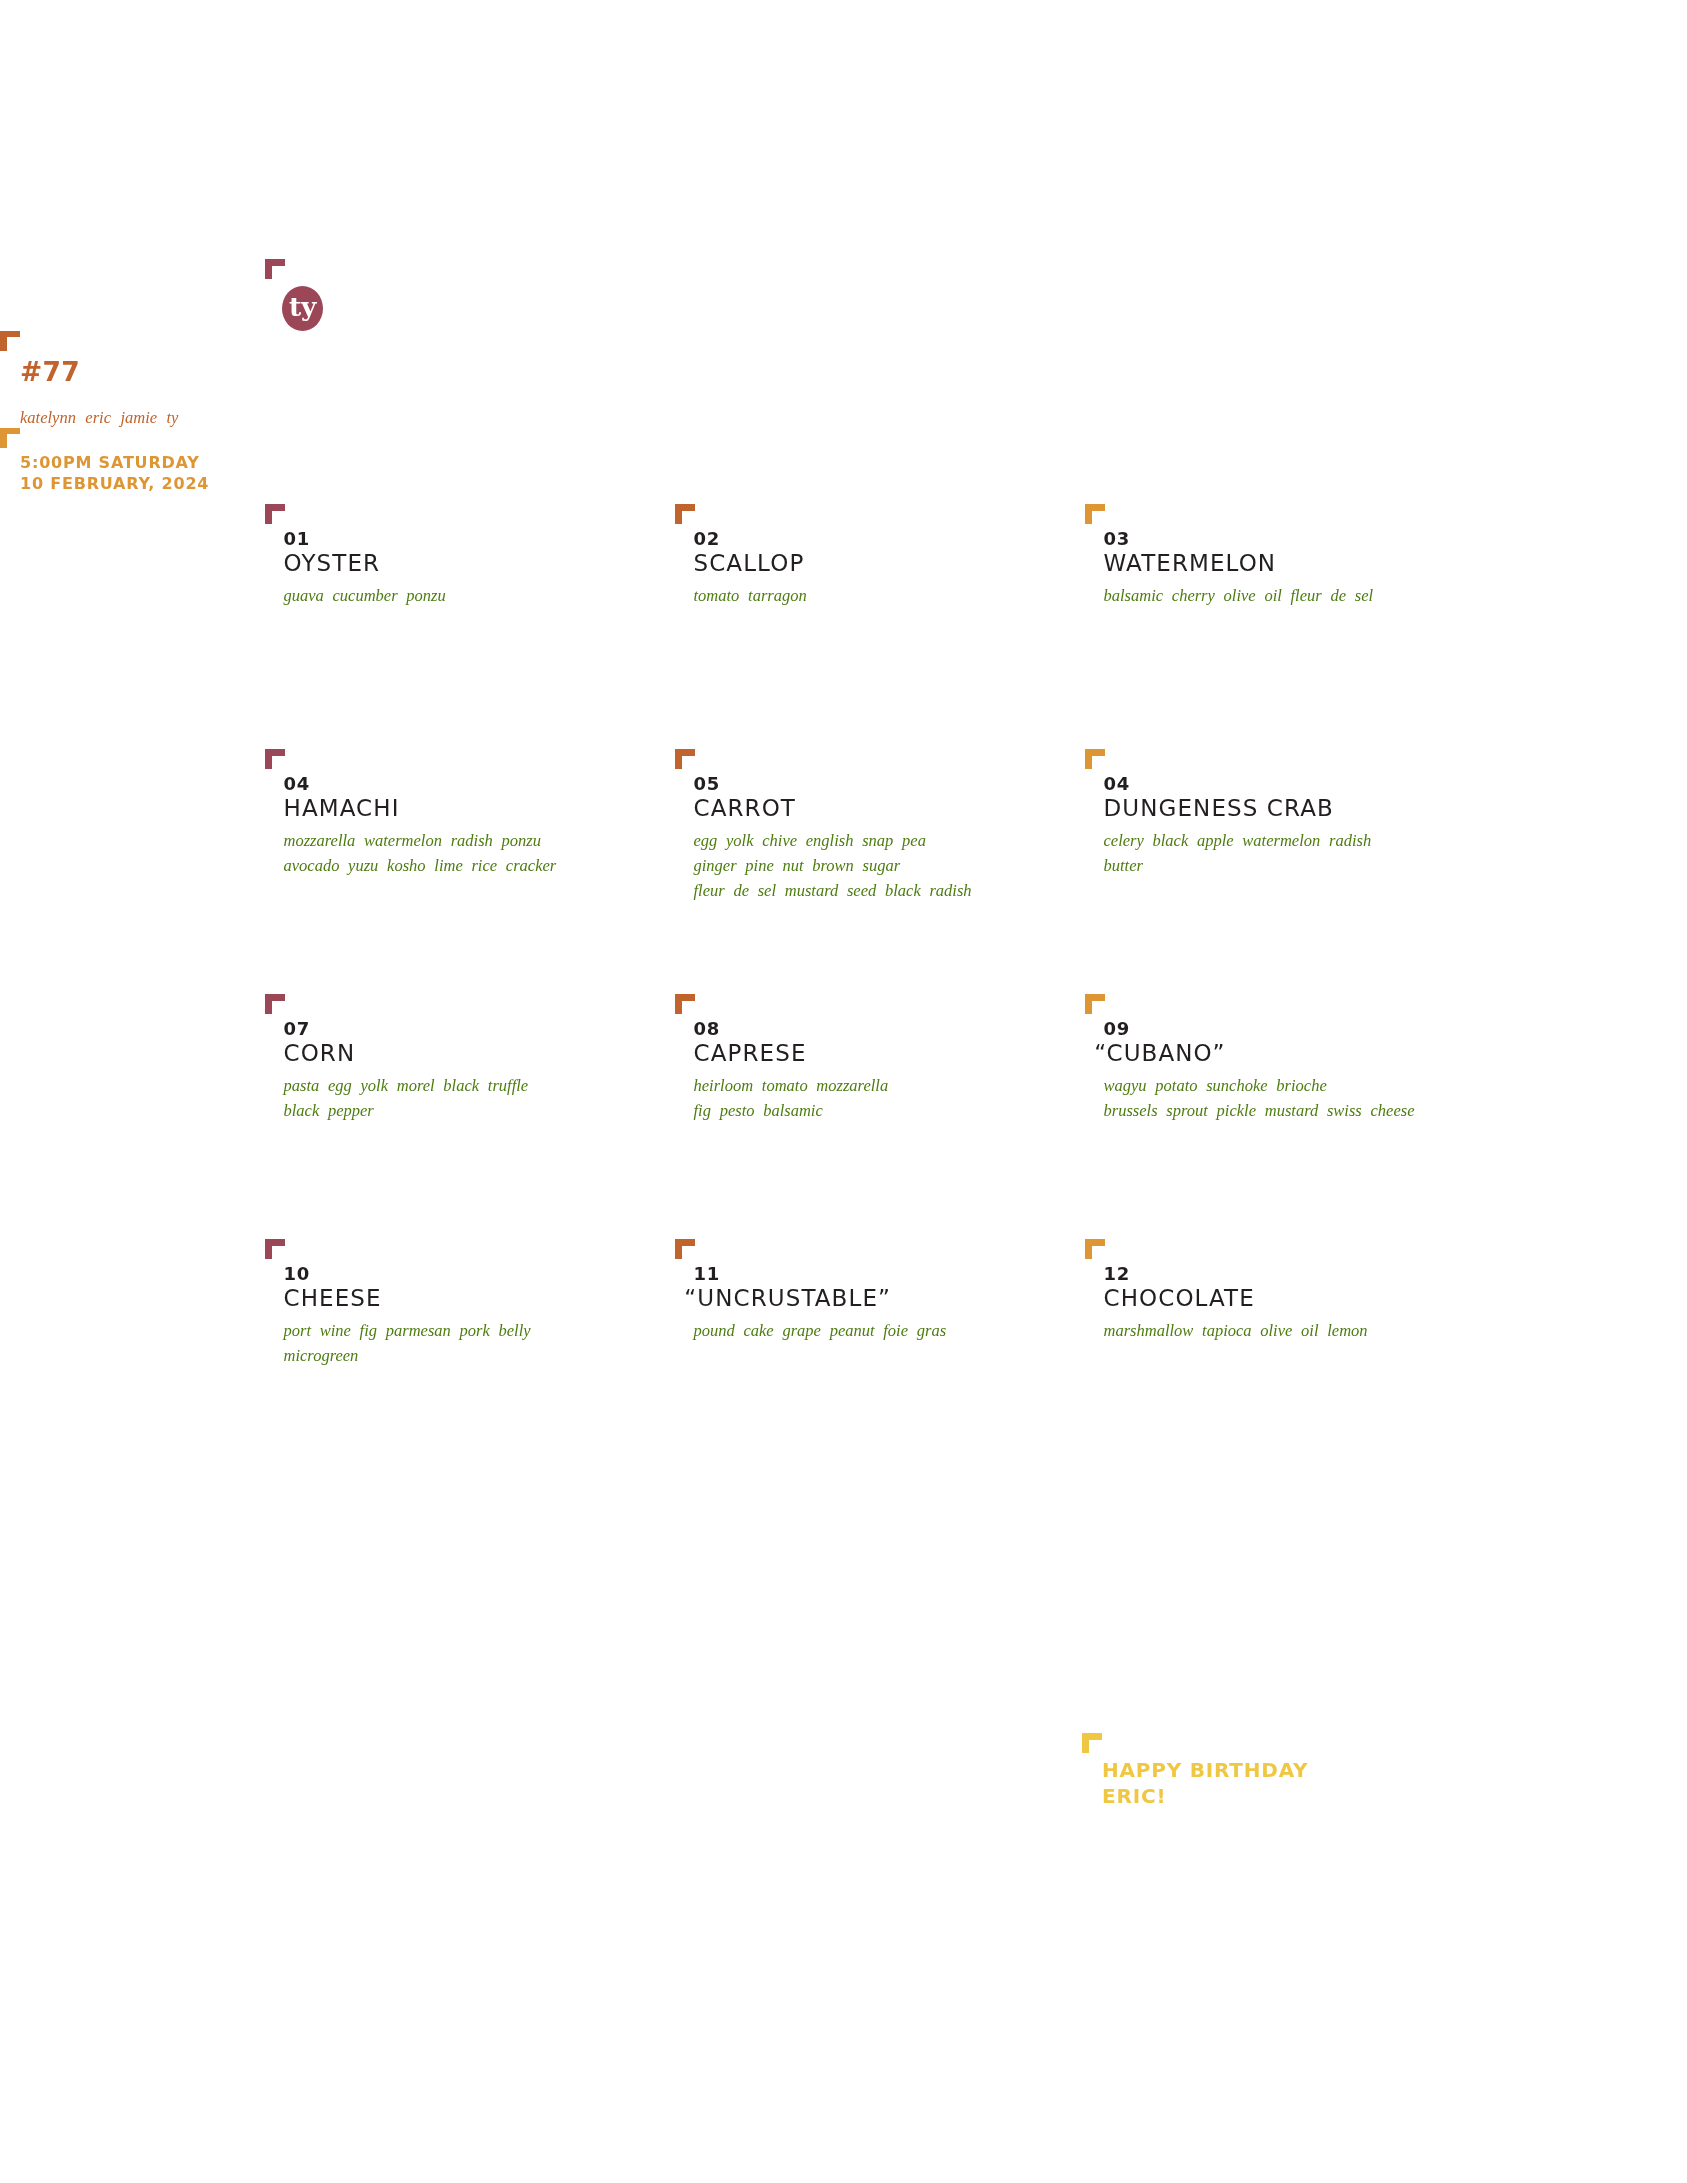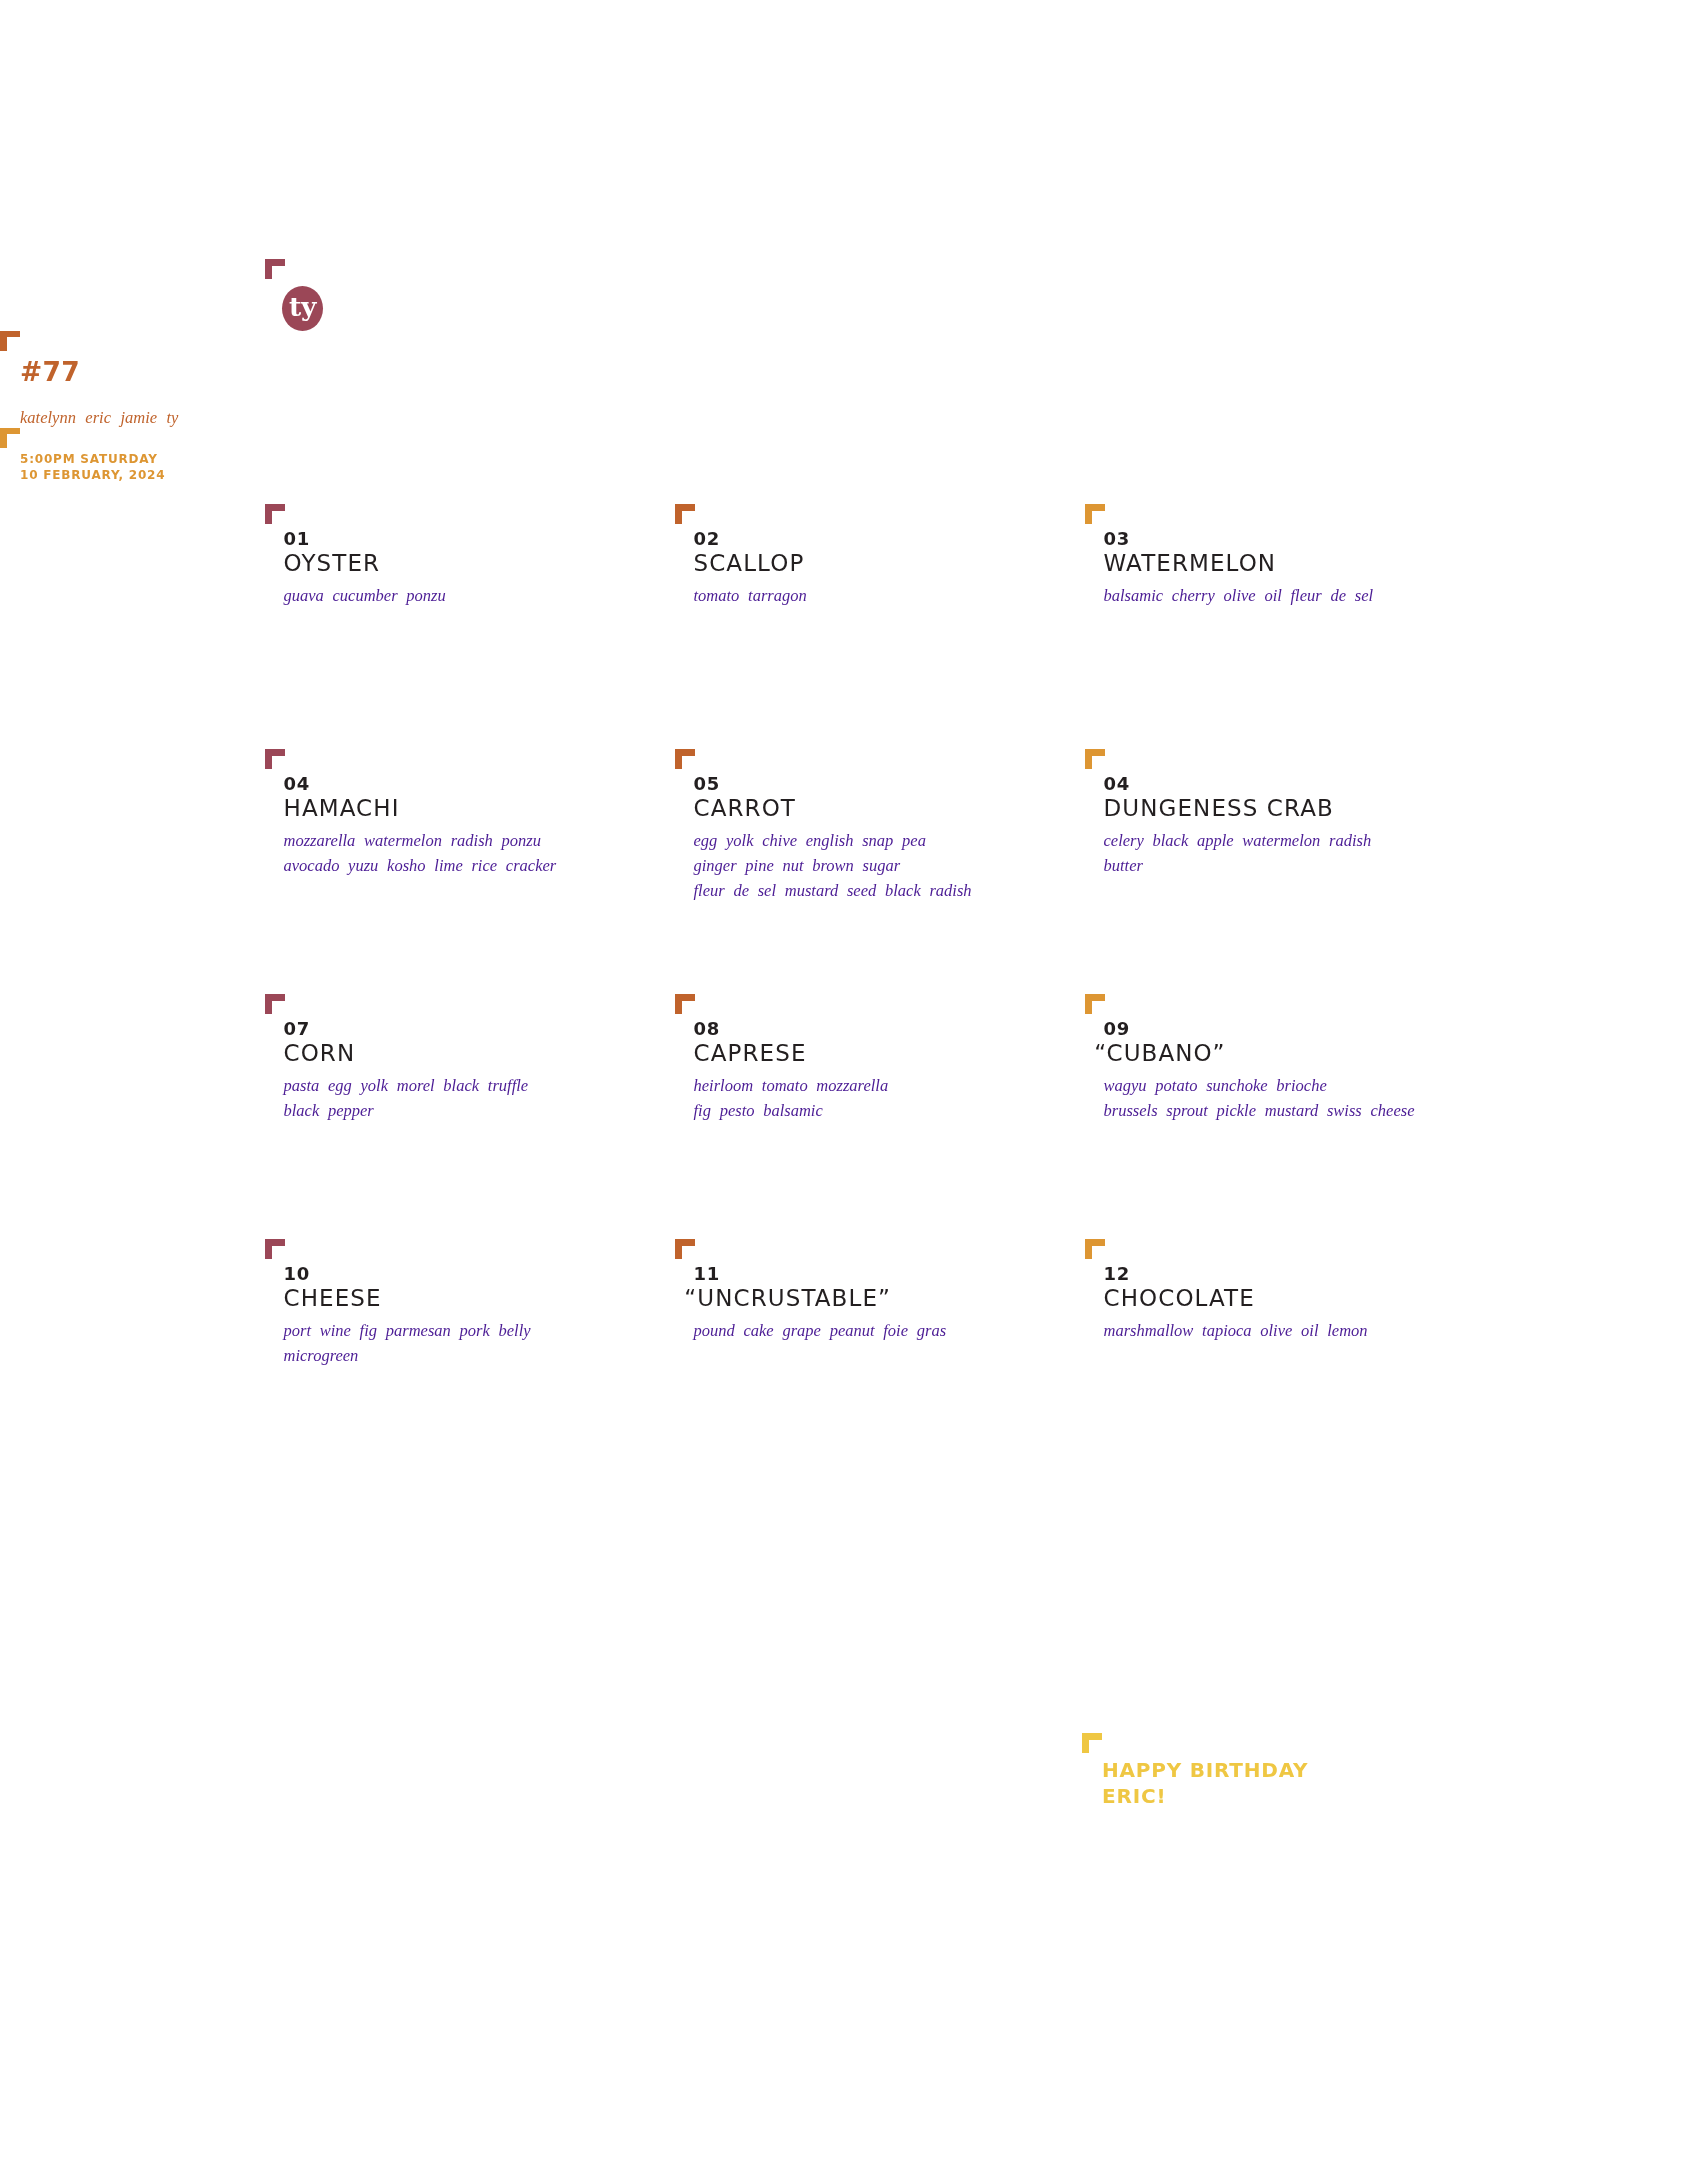--- a/index.html
+++ b/index.html
@@ -97,21 +97,21 @@
     font-size: 16.5px;
     color: #C0632C;
     word-spacing: 5.3px;
   }
 
   .hdate {
     margin-top: 4px;
     margin-left: 20px;
     font-family: "DejaVu Sans", sans-serif;
     font-weight: 700;
-    font-size: 12px;
+    font-size: 16px;
     line-height: 1.32;
     letter-spacing: 0.8px;
     color: #DD9633;
   }
 
   
   .grid {
     position: absolute;
     left: 265px;
     top: 504px;
@@ -155,21 +155,21 @@
   .course-title.quoted {
     margin-left: 9.3px;
   }
   .ingredients {
     margin-top: 7.3px;
     margin-left: 18.5px;
     font-family: "Liberation Serif", serif;
     font-style: italic;
     font-size: 16.5px;
     line-height: 1.5;
-    color: #4c1d95;
+    color: #4d7c0f;
   }
   .ing-line {
     word-spacing: 4.6px;
     white-space: nowrap;
   }
 
   
   .footer {
     position: absolute;
     left: 1082px;

